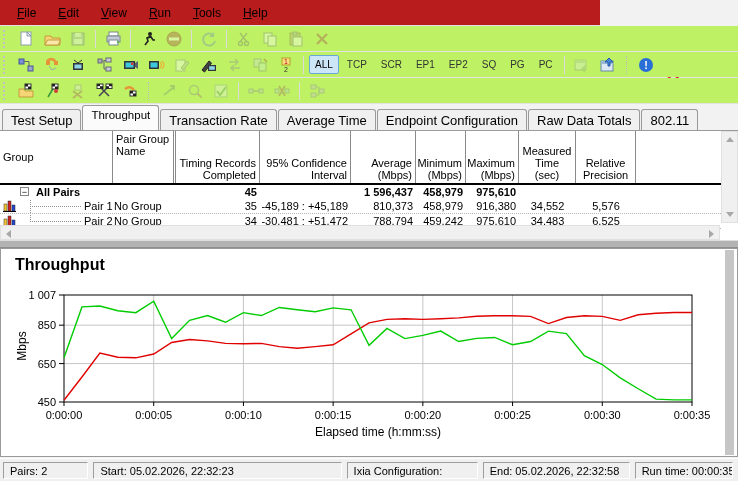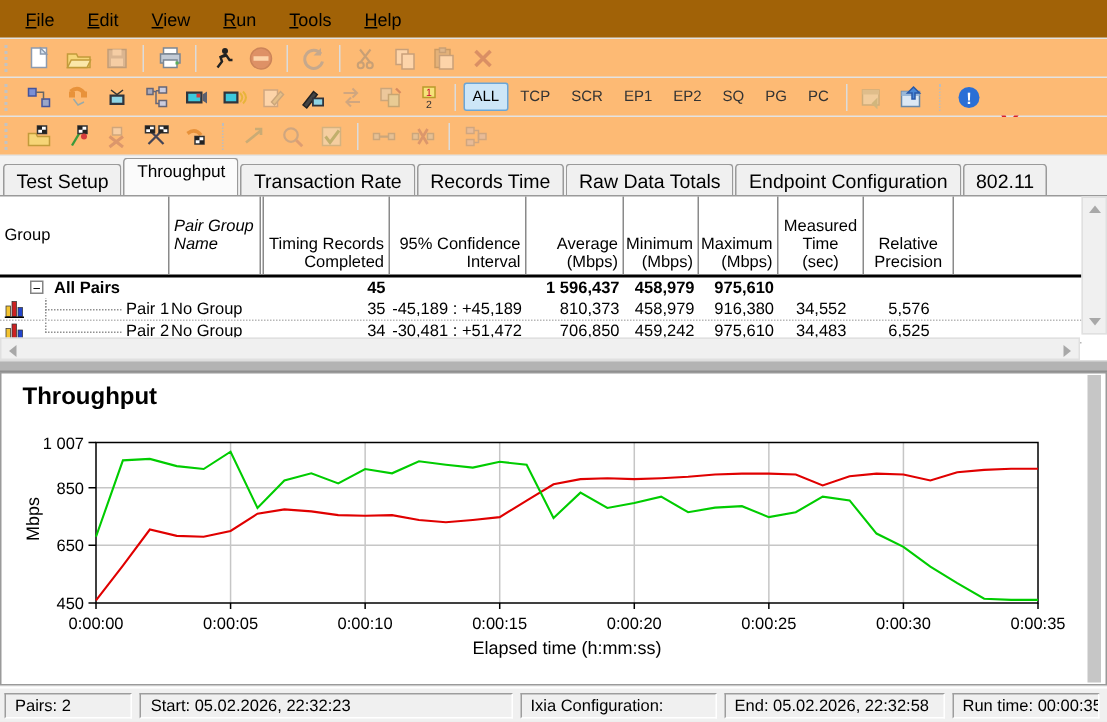--- a/index.html
+++ b/index.html
@@ -1,25 +1,25 @@
 <!DOCTYPE html>
 <html><head>
 <meta charset="utf-8">
 <style>
   html,body{margin:0;padding:0;}
   body{font-family:"Liberation Sans",sans-serif;color:#000;background:#e8e8e8;}
   .screen{position:relative;width:738px;height:481px;background:#f2f2f2;overflow:hidden;
           font-size:11px;-webkit-font-smoothing:antialiased;}
   
-  .menubar{position:absolute;left:0;top:0;width:738px;height:26px;background:#a16207;
+  .menubar{position:absolute;left:0;top:0;width:600px;height:26px;background:#b91c1c;
            border-bottom:1px solid #e2e2e2;display:flex;align-items:center;padding-left:6px;box-sizing:border-box;}
   .menu-item{display:inline-block;padding:4px 11px;font-size:12px;cursor:default;}
   .menu-item::first-letter{text-decoration:underline;}
   
-  .toolbar{position:absolute;left:0;width:738px;height:26px;background:#fdba74;
+  .toolbar{position:absolute;left:0;width:738px;height:26px;background:#bef264;
            border-bottom:1px solid #e3e3e3;display:flex;align-items:center;box-sizing:border-box;}
   .grip{width:3px;height:18px;border-left:2px dotted #c3c3c3;margin:0 5px 0 3px;}
   .tsep{width:1px;height:18px;background:#dcdcdc;margin:0 4px;}
   .dsep{width:2px;height:18px;border-left:1px dotted #bdbdbd;margin:0 5px;}
   .tbi{width:26px;height:22px;display:flex;align-items:center;justify-content:center;border-radius:2px;}
   .tbi svg{display:block;}
   .dis{opacity:.38;filter:grayscale(40%);}
   .fbtn{font-size:10px;padding:3px 5px;margin:0 1px;color:#333;border:1px solid transparent;border-radius:2px;}
   .fbtn.active{background:#cde6f7;border:1px solid #6aa6d8;color:#000;}
   .logo{display:flex;align-items:baseline;margin-left:6px;}
@@ -34,21 +34,21 @@
   .tab.active{height:25px;background:#fbfbfb;position:relative;z-index:3;font-size:11.5px;}
   
   .tablepanel{position:absolute;left:0;top:130px;width:738px;height:110px;background:#fff;
               border-top:1px solid #9a9a9a;box-sizing:border-box;}
   .tbl-grid{display:grid;grid-template-columns:113px 63px 84px 91px 65px 50px 53px 57px 60px 1fr;}
   .thead{height:52px;}
   .hcell{border-right:1px solid #8a8a8a;display:flex;padding:2px 3px;box-sizing:border-box;
          font-size:11px;line-height:12px;}
   .hcell span{white-space:pre-line;}
   .h-bl{align-items:center;justify-content:flex-start;}
-  .h-tl{align-items:center;justify-content:flex-start;font-style:italic;}
+  .h-tl{align-items:flex-start;justify-content:flex-start;}
   .h-br{align-items:flex-end;justify-content:flex-end;text-align:right;}
   .h-bc{align-items:flex-end;justify-content:center;text-align:center;}
   .dbl{border-right:3px double #8a8a8a;}
   .nob{border-right:none;}
   .hline{height:0;border-bottom:2px solid #000;}
   .trow{height:14px;line-height:14px;font-size:11px;position:relative;}
   .trow .cell{overflow:hidden;white-space:nowrap;box-sizing:border-box;}
   .trow.pair{border-bottom:1px dotted #b8b8b8;}
   .num{text-align:right;padding-right:3px;}
   .ctr{text-align:center;}
@@ -385,23 +385,23 @@
           <rect x="10" y="6" width="5" height="4" fill="#cbd" stroke="#889"></rect>
           <path d="M7 4 h3 v8 h-3 M10 8 h0" stroke="#889" fill="none"></path>
         </svg>
       </span>
   </div>
 
   <div class="tabbar">
     <span class="tab">Test Setup</span>
     <span class="tab active">Throughput</span>
     <span class="tab">Transaction Rate</span>
-    <span class="tab">Records Time</span>
+    <span class="tab">Average Time</span>
+    <span class="tab">Endpoint Configuration</span>
     <span class="tab">Raw Data Totals</span>
-    <span class="tab">Endpoint Configuration</span>
     <span class="tab">802.11</span>
   </div>
 
   <div class="tablepanel">
     <div style="width:721px;">
       <div class="tbl-grid thead">
         <div class="hcell h-bl">
             <span>Group</span>
           </div>
         <div class="hcell h-tl dbl">
@@ -486,21 +486,21 @@
                 <rect x="5" y="1" width="3" height="10" fill="#cc2222" stroke="#333" stroke-width="0.5"></rect>
                 <rect x="9" y="5" width="3" height="6" fill="#2244cc" stroke="#333" stroke-width="0.5"></rect>
                 <path d="M0 11.5 h13" stroke="#000"></path>
               </svg></span>
           <span class="conn"></span>
           <span class="plabel">Pair 2</span>
         </div>
         <div class="cell lft">No Group</div>
         <div class="cell num">34</div>
         <div class="cell num">-30,481 : +51,472</div>
-        <div class="cell num">706,850</div>
+        <div class="cell num">788,794</div>
         <div class="cell num">459,242</div>
         <div class="cell num">975,610</div>
         <div class="cell ctr">34,483</div>
         <div class="cell ctr">6,525</div>
         <div class="cell"></div>
       </div>
     </div>
 
     <div class="vscroll">
       <span class="sbtn" style="top:0;left:0;">

